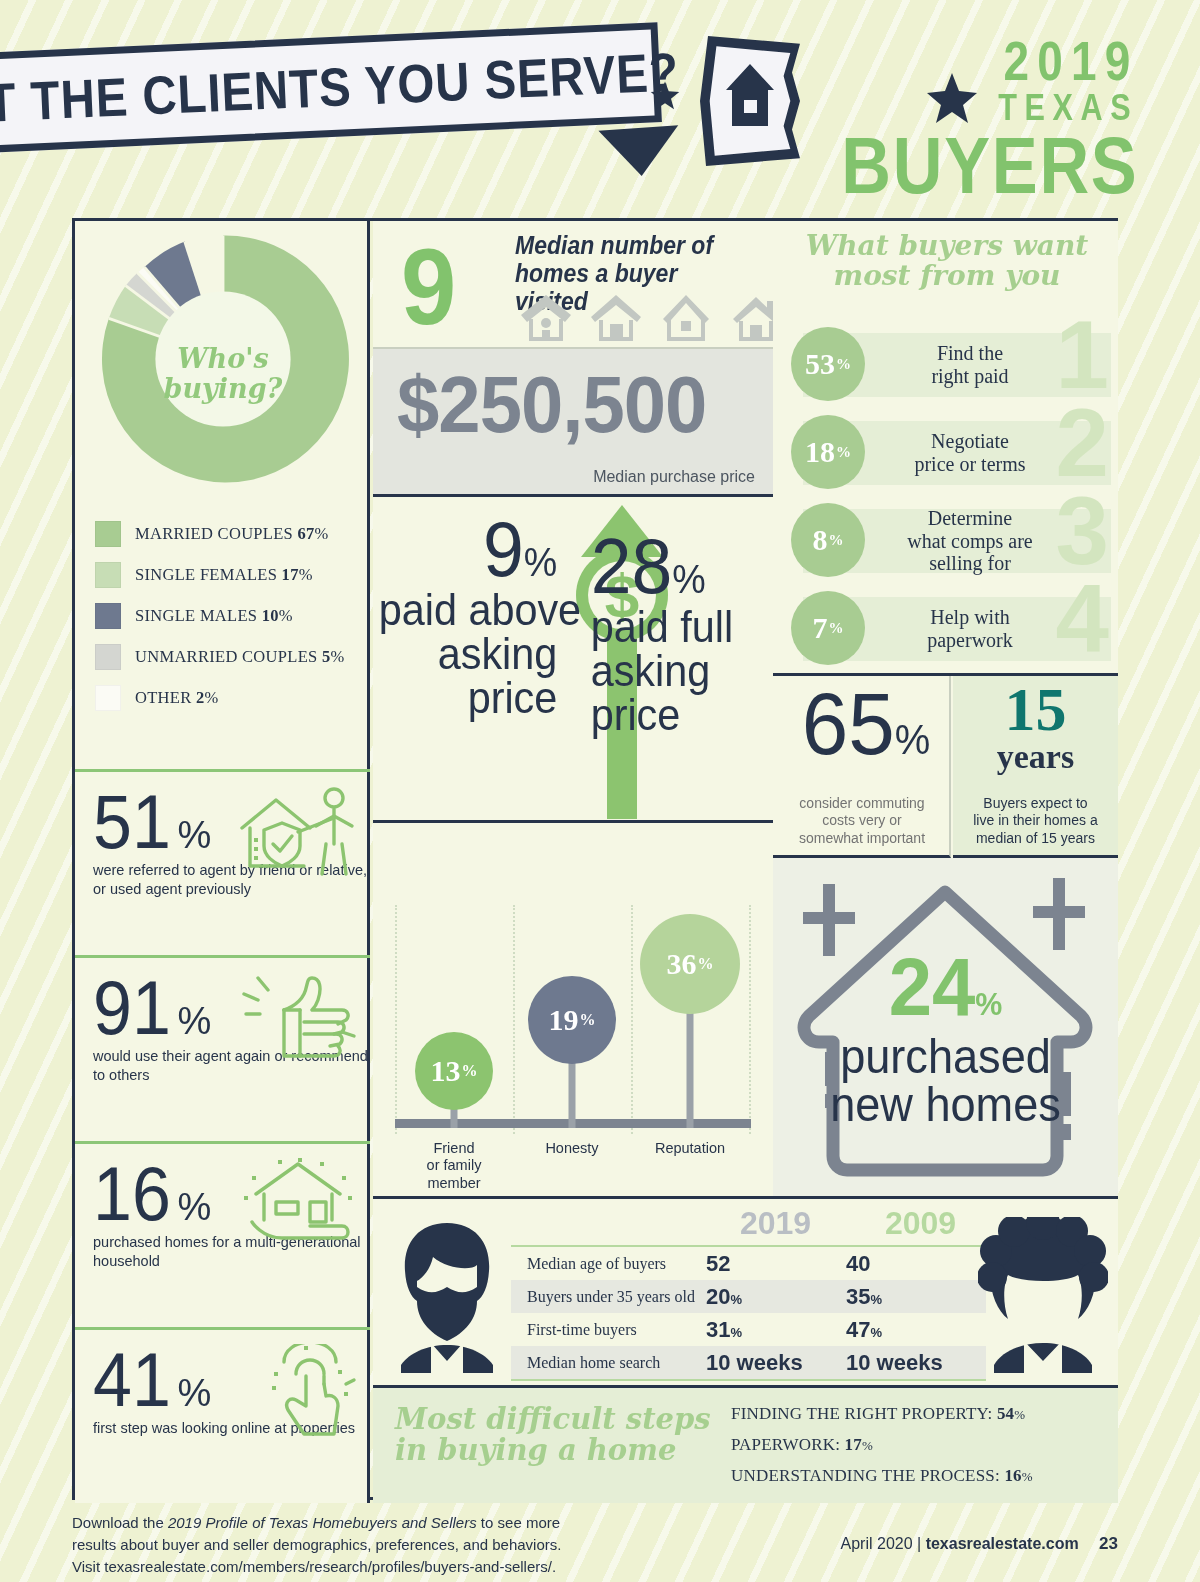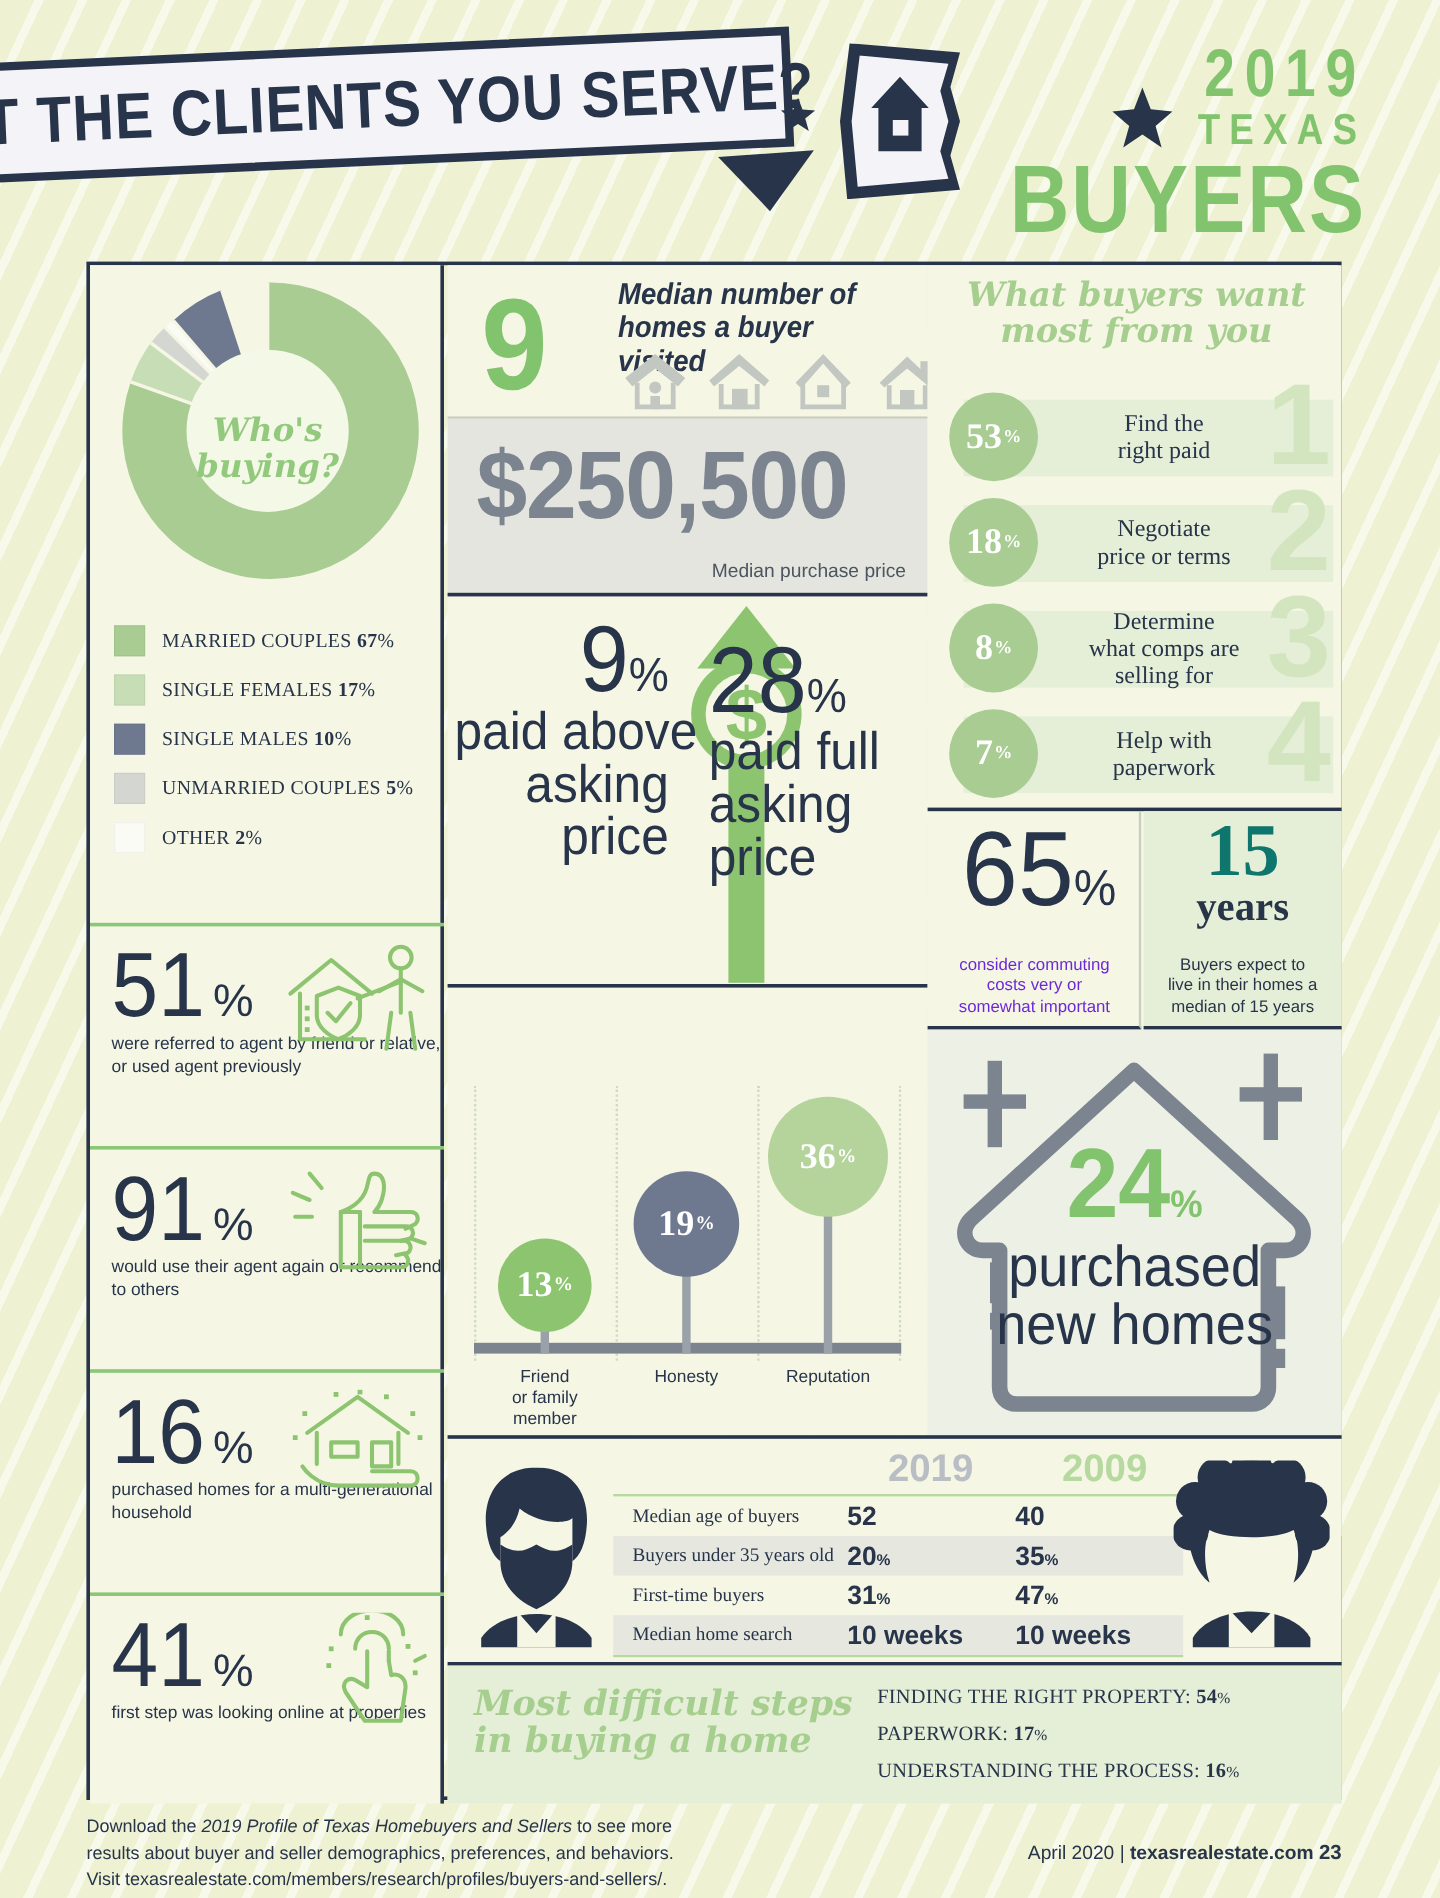--- a/index.html
+++ b/index.html
@@ -230,21 +230,21 @@
   .r-15{ position:absolute; left:180px; top:455px; width:165px; height:182px;
     background:#e5eed6; border-bottom:3px solid #27344a; }
   .big65{
     position:absolute; left:8px; top:4px; width:170px; text-align:center;
     font-family:"Liberation Sans Narrow","Liberation Sans",sans-serif;
     font-size:88px; color:#27344a; line-height:1; transform:scaleX(0.95);
   }
   .big65 .p{ font-size:42px; }
   .cap65{
     position:absolute; left:6px; bottom:8px; width:166px; text-align:center;
-    font-family:"Liberation Sans", sans-serif; font-size:14px; color:#6d28d9; line-height:1.25;margin-top:25px;
+    font-family:"Liberation Sans", sans-serif; font-size:14px; color:#737373; line-height:1.25;margin-top:25px;
   }
   .big15{
     position:absolute; left:0; top:4px; width:165px; text-align:center;
     font-family:"Liberation Serif", serif; font-weight:bold; font-size:62px;
     color:#0f766e; line-height:0.95;
   }
   .big15yr{
     position:absolute; left:0; top:64px; width:165px; text-align:center;
     font-family:"Liberation Serif", serif; font-weight:bold; font-size:34px;
     color:#27344a; line-height:1;
@@ -320,21 +320,21 @@
     font-family:"Liberation Sans Narrow","Liberation Sans",sans-serif;
     font-weight:normal; font-size:15px; color:#27344a; line-height:1.45;
   }
   .foot-left i{ font-style:italic; }
   .foot-right{
     position:absolute; right:0; top:22px; text-align:right;
     font-family:"Liberation Sans Narrow","Liberation Sans",sans-serif;
     font-size:16px; color:#27344a;
   }
   .foot-right b{ font-weight:bold; }
-  .foot-right .pg{ font-weight:bold; font-size:17px; }
+  .foot-right .pg{ font-weight:bold; margin-left:16px; font-size:17px; }
 </style>
 </head>
 <body>
 
 <div class="bg-stripes"></div>
 
 <div class="page">
 
   <div class="header">
     <div class="ribbon">

